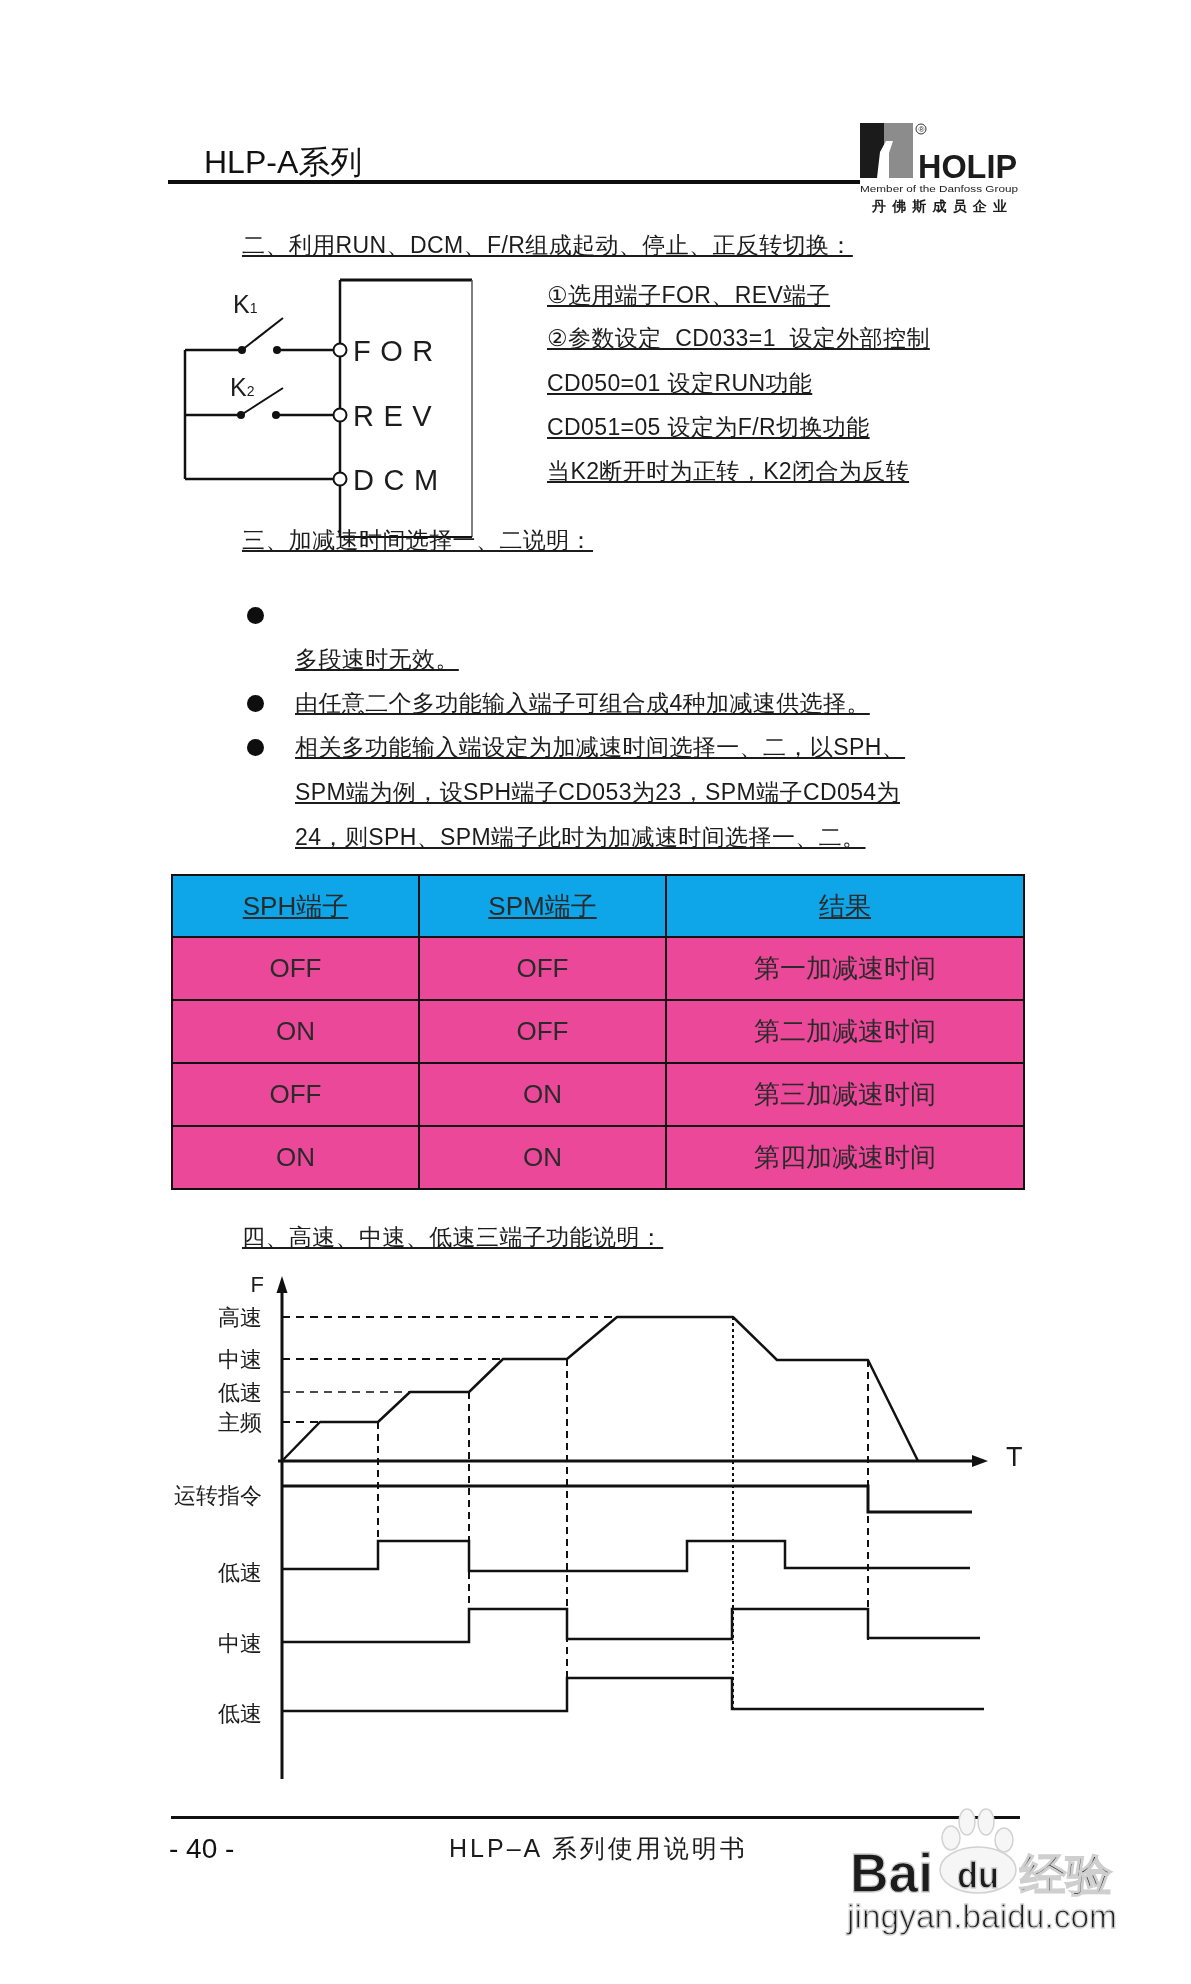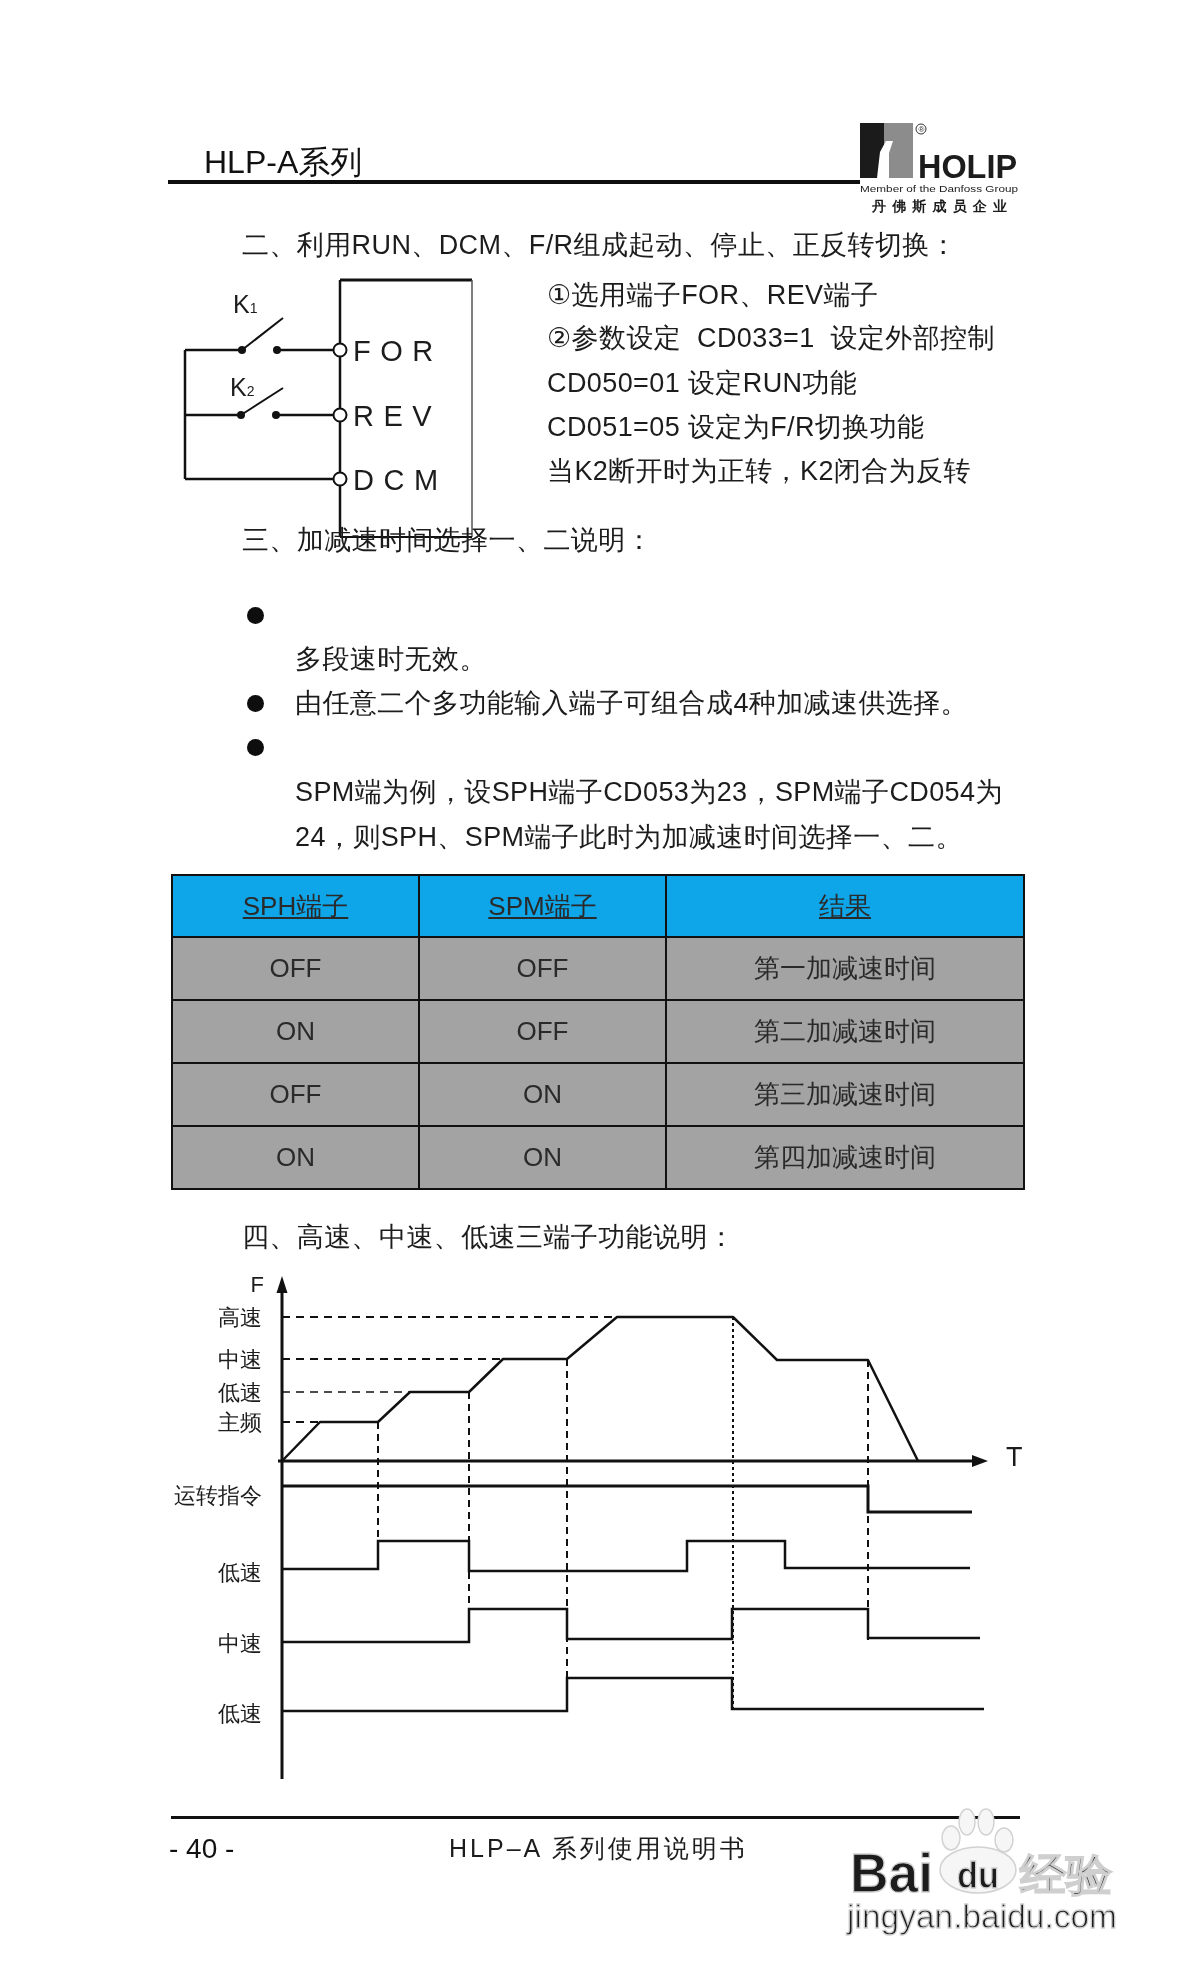--- a/index.html
+++ b/index.html
@@ -6,21 +6,21 @@
   #page {
     position: relative;
     width: 1191px;
     height: 1984px;
     overflow: hidden;
     background: #ffffff;
     color: #1c1c1c;
     font-family: "Liberation Sans", "DejaVu Sans", sans-serif;
   }
   .abs { position: absolute; white-space: pre; }
-  .t27 { font-size: 27px; line-height: 34px; letter-spacing: 0.4px; }
+  .t27 { font-size: 23px; line-height: 34px; letter-spacing: 0.4px; text-decoration: underline; }
   svg { position: absolute; overflow: visible; }
   svg text { font-family: "Liberation Sans", "DejaVu Sans", sans-serif; fill: #1c1c1c; }
 
   
   .hdr-title { font-size: 32px; line-height: 40px; color: #111; margin-left: 36px; }
   .hdr-rule { position: absolute; background: #0e0e0e; }
 
   
   .bullet-dot {
     position: absolute; width: 17px; height: 17px; border-radius: 50%;
@@ -31,21 +31,21 @@
   .spec-table {
     position: absolute; left: 171px; top: 874px; width: 852px; height: 313px;
     border-collapse: collapse; table-layout: fixed;
     font-size: 26px; color: #2a2a2a;
   }
   .spec-table th, .spec-table td {
     border: 2.5px solid #111; padding: 0; text-align: center; vertical-align: middle;
     font-weight: normal; white-space: nowrap;
   }
   .spec-table th { background: #0ea5e9; height: 60px; text-decoration: underline; }
-  .spec-table td { height: 61px; background: #a3a3a3; }
+  .spec-table td { height: 61px; background: #ec4899; }
 
   
   .footer-rule { position: absolute; left: 171px; top: 1816px; width: 849px; height: 3px; background: #111; }
   .page-num { font-size: 28px; line-height: 34px; color: #111; }
   .doc-title { font-size: 25px; line-height: 32px; letter-spacing: 3px; color: #1c1c1c; }
 </style>
 </head>
 <body>
 
 <div id="page">
@@ -107,20 +107,21 @@
 
   <div class="abs t27" style="left:242px; top:523px;">三、加减速时间选择一、二说明：</div>
 
   <div class="bullet-dot" style="left:246.5px; top:606.5px;"></div>
   <div class="abs t27" style="left:295px; top:642px;text-align:right;">多段速时无效。</div>
 
   <div class="bullet-dot" style="left:246.5px; top:694.5px;"></div>
   <div class="abs t27" style="left:295px; top:686px;">由任意二个多功能输入端子可组合成4种加减速供选择。</div>
 
   <div class="bullet-dot" style="left:246.5px; top:738.5px;"></div>
+  <div class="abs t27" style="left:295px; top:730px;">相关多功能输入端设定为加减速时间选择一、二，以SPH、</div>
   <div class="abs t27" style="left:295px; top:775px;">SPM端为例，设SPH端子CD053为23，SPM端子CD054为</div>
   <div class="abs t27" style="left:295px; top:820px;">24，则SPH、SPM端子此时为加减速时间选择一、二。</div>
 
   <table class="spec-table">
     <colgroup>
       <col style="width:247px">
         <col style="width:247px">
         <col style="width:358px">
     </colgroup>
     <thead>

